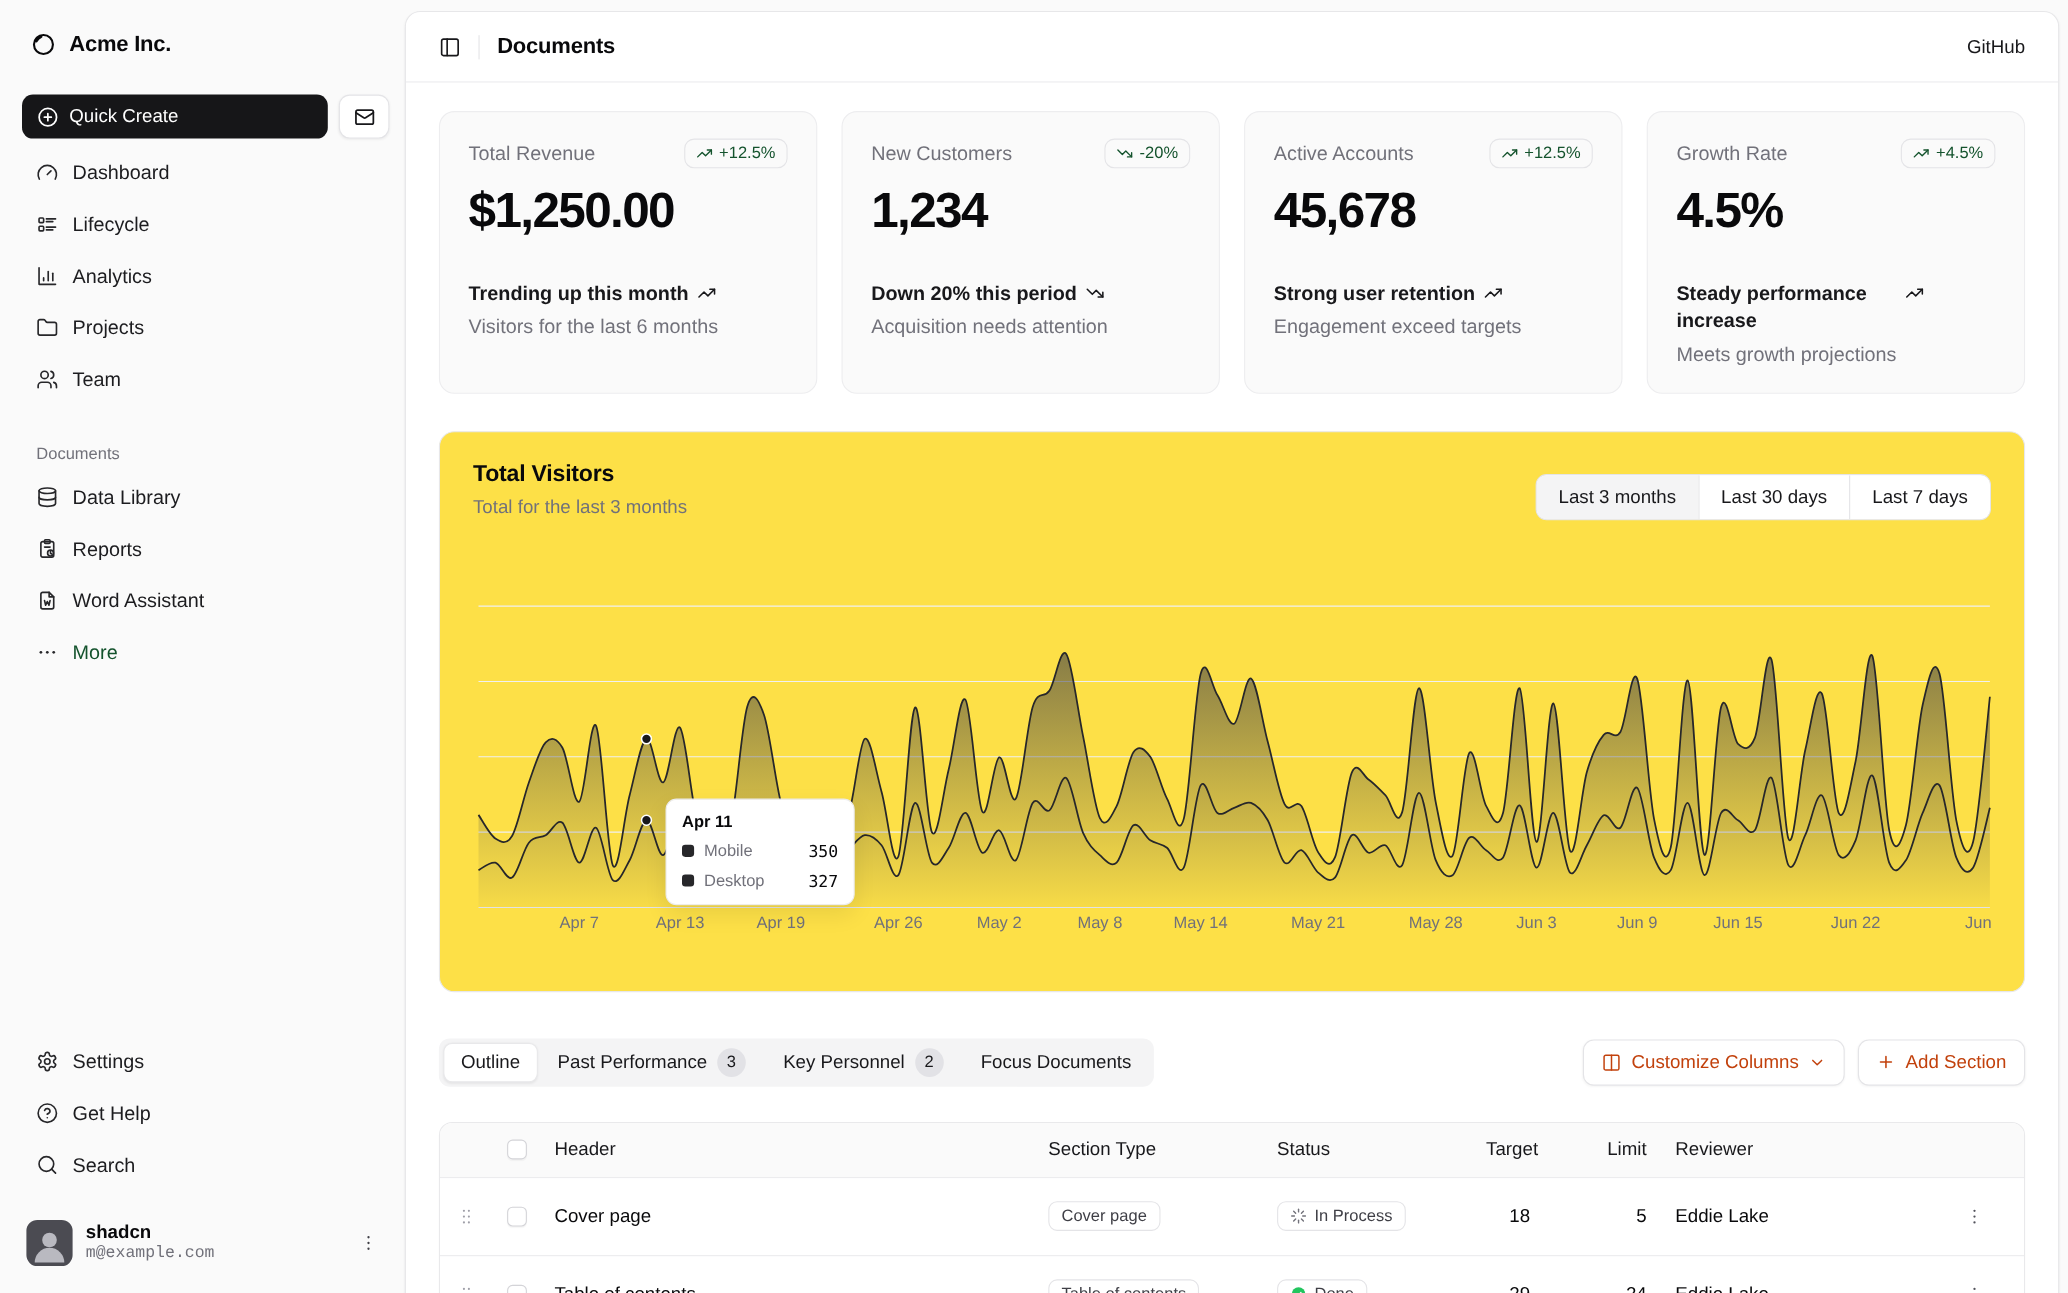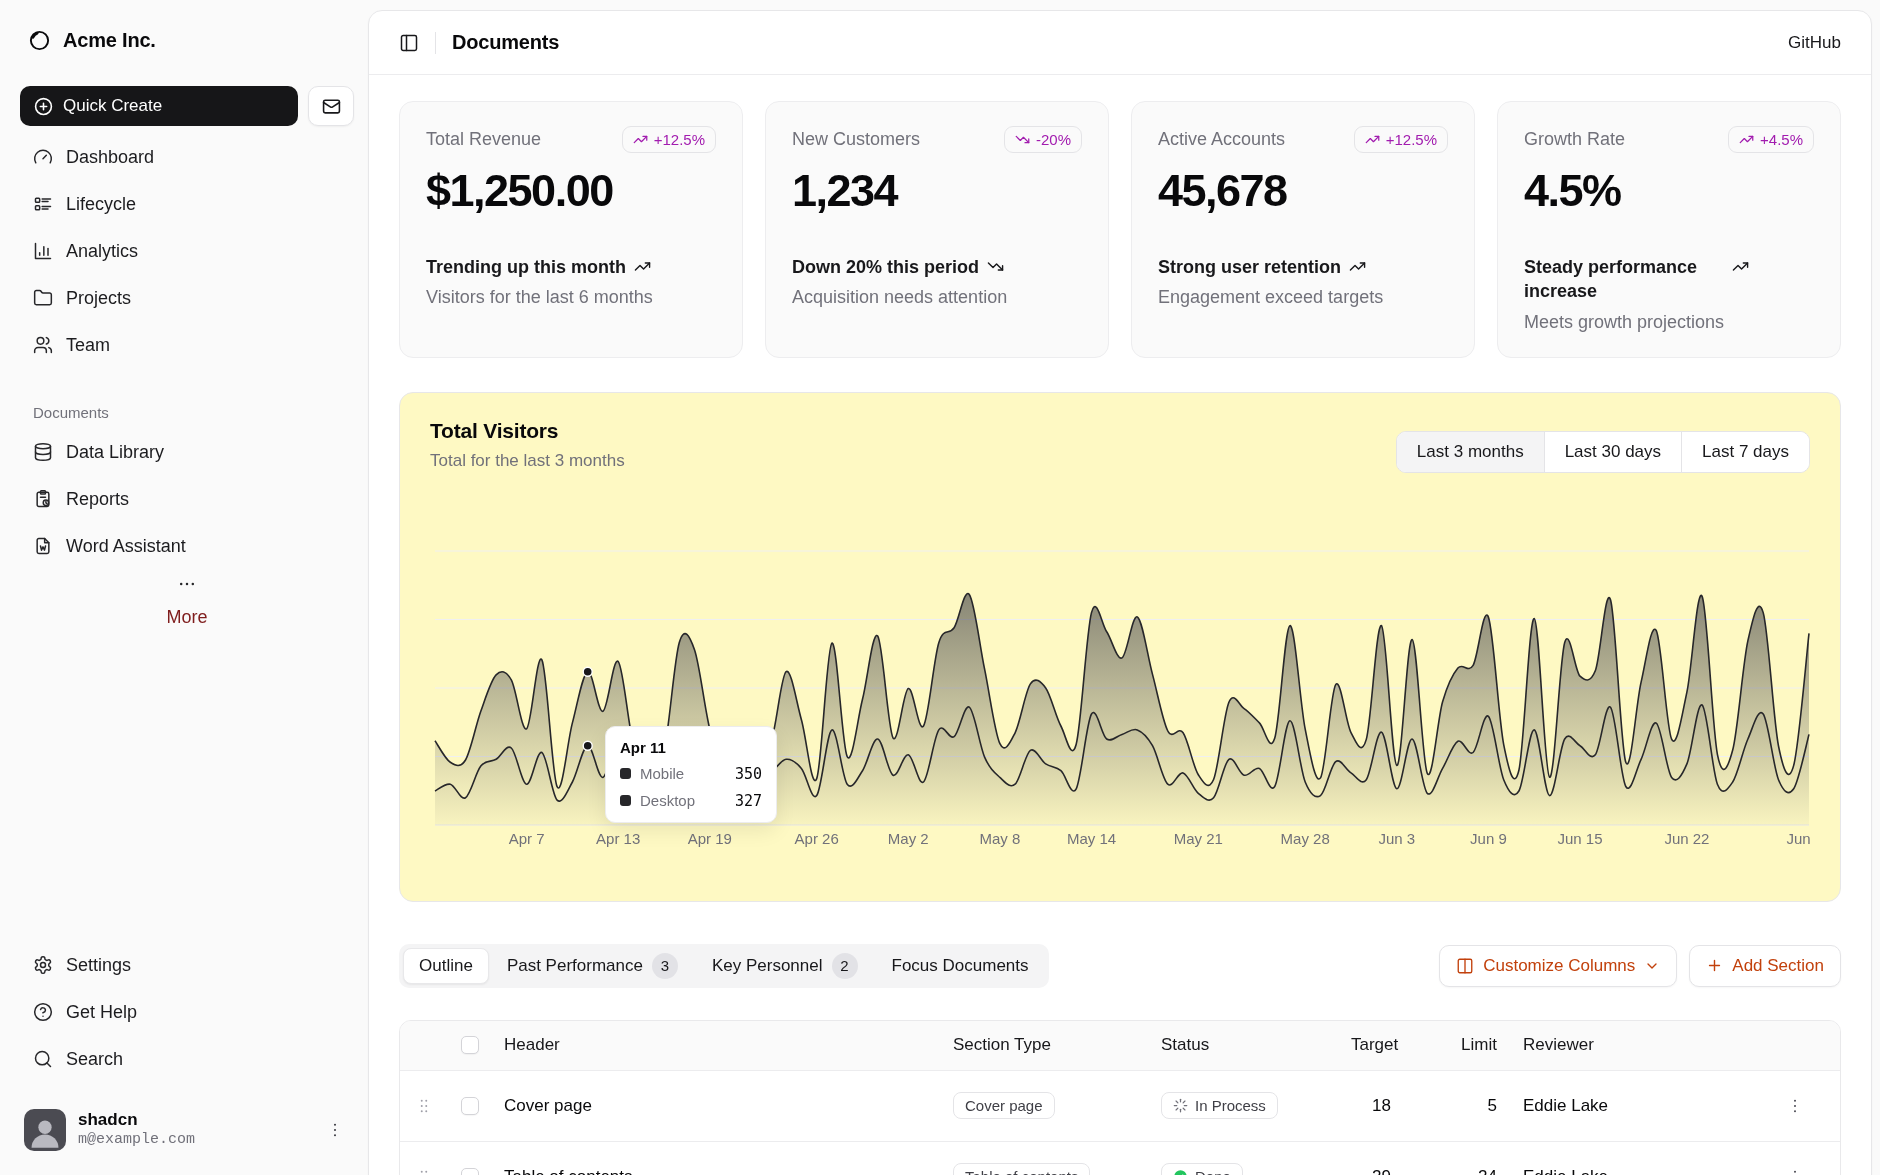--- a/index.html
+++ b/index.html
@@ -19,21 +19,21 @@
   .quick-btn { flex:1; height:40px; background:#161618; color:#fff; border:none;
     border-radius:10px; display:flex; align-items:center; gap:10px; padding:0 14px;
     font-size:17px; font-family:inherit; cursor:pointer; }
   .mail-btn { width:46px; height:40px; background:#fff; border:1px solid #e4e4e7;
     border-radius:10px; display:flex; align-items:center; justify-content:center;
     box-shadow:0 1px 2px rgba(0,0,0,.05); cursor:pointer; color:#18181b; }
   .nav-list { margin-top:12px; display:flex; flex-direction:column; gap:9px; }
   .nav-item { display:flex; align-items:center; gap:13px; height:38px; padding:0 13px;
     border-radius:8px; font-size:18px; color:#1c1c1f; cursor:pointer; }
   .nav-item .nico { color:#27272a; display:flex; }
-  .nav-item.muted { color:#7f1d1d;flex-direction:column; }
+  .nav-item.muted { color:#14532d; }
   .section-label { margin-top:40px; padding:0 13px; font-size:15px; color:#71717a; }
   .section-list { margin-top:12px; display:flex; flex-direction:column; gap:9px; }
   .sb-footer { margin-top:auto; display:flex; flex-direction:column; gap:9px; }
   .user-row { margin-top:16px; display:flex; align-items:center; gap:12px; padding:6px 4px; }
   .avatar { width:42px; height:42px; border-radius:10px; background:#4b4b52; overflow:hidden;
     display:flex; align-items:flex-end; justify-content:center; }
   .user-meta { display:flex; flex-direction:column; gap:2px; }
   .user-name { font-size:17px; font-weight:700; line-height:1.1; }
   .user-email { font-size:15px; color:#71717a; line-height:1.1;font-family:Liberation Mono, monospace; }
   .user-menu { margin-left:auto; color:#3f3f46; cursor:pointer; padding:6px; }
@@ -50,33 +50,33 @@
   .page-title { font-size:20px; font-weight:700; letter-spacing:-0.2px; }
   .gh-link { margin-left:auto; font-size:17px; color:#18181b; text-decoration:none; cursor:pointer; }
 
   
   .cards { display:grid; grid-template-columns:repeat(4,1fr); gap:22px; margin:26px 30px 0; }
   .stat-card { background:#fafafa; border:1px solid #ededef; border-radius:14px;
     padding:24px 26px; display:flex; flex-direction:column; }
   .stat-top { display:flex; align-items:flex-start; justify-content:space-between; gap:8px; }
   .stat-label { font-size:18px; color:#71717a; padding-top:3px; }
   .badge-pill { display:inline-flex; align-items:center; gap:6px; border:1px solid #e4e4e7;
-    border-radius:9px; padding:4px 10px; font-size:15px; color:#a21caf; background:#fff0;
+    border-radius:9px; padding:4px 10px; font-size:15px; color:#14532d; background:#fff0;
     white-space:nowrap; }
   .stat-value { margin-top:12px; font-size:45px; font-weight:700; letter-spacing:-1.5px; }
   .stat-foot { margin-top:38px; }
   .stat-line1 { display:flex; align-items:flex-start; gap:8px; font-size:18px; font-weight:700;
     color:#18181b; line-height:1.35; }
   .stat-line1 .tico { margin-top:3px; flex:none; }
   .stat-line1 .wrapnarrow { max-width:200px; display:inline-block; }
   .stat-line2 { margin-top:8px; font-size:18px; color:#71717a; }
 
   
   .chart-card { position:relative; margin:34px 30px 0; height:510px;
-    border:1px solid #e7e7e9; border-radius:14px; background:#fef9c3; padding:26px 30px; }
+    border:1px solid #e7e7e9; border-radius:14px; background:#fde047; padding:26px 30px; }
   .chart-title { font-size:21px; font-weight:700; letter-spacing:-0.2px; }
   .chart-sub { margin-top:8px; font-size:17px; color:#71717a; }
   .range-group { position:absolute; top:38px; right:30px; display:flex; height:42px;
     border:1px solid #e4e4e7; border-radius:10px; overflow:hidden; background:#fff; }
   .range-btn { display:flex; align-items:center; padding:0 20px; font-size:17px; color:#18181b;
     background:#fff; border:none; font-family:inherit; cursor:pointer; }
   .range-btn + .range-btn { border-left:1px solid #e4e4e7; }
   .range-btn.active { background:#f4f4f5; }
   .chart-plot { position:absolute; left:30px; top:145px; width:1384px; height:315px; }
   .chart-tooltip { position:absolute; left:205px; top:333px; width:172px; background:#fff;

